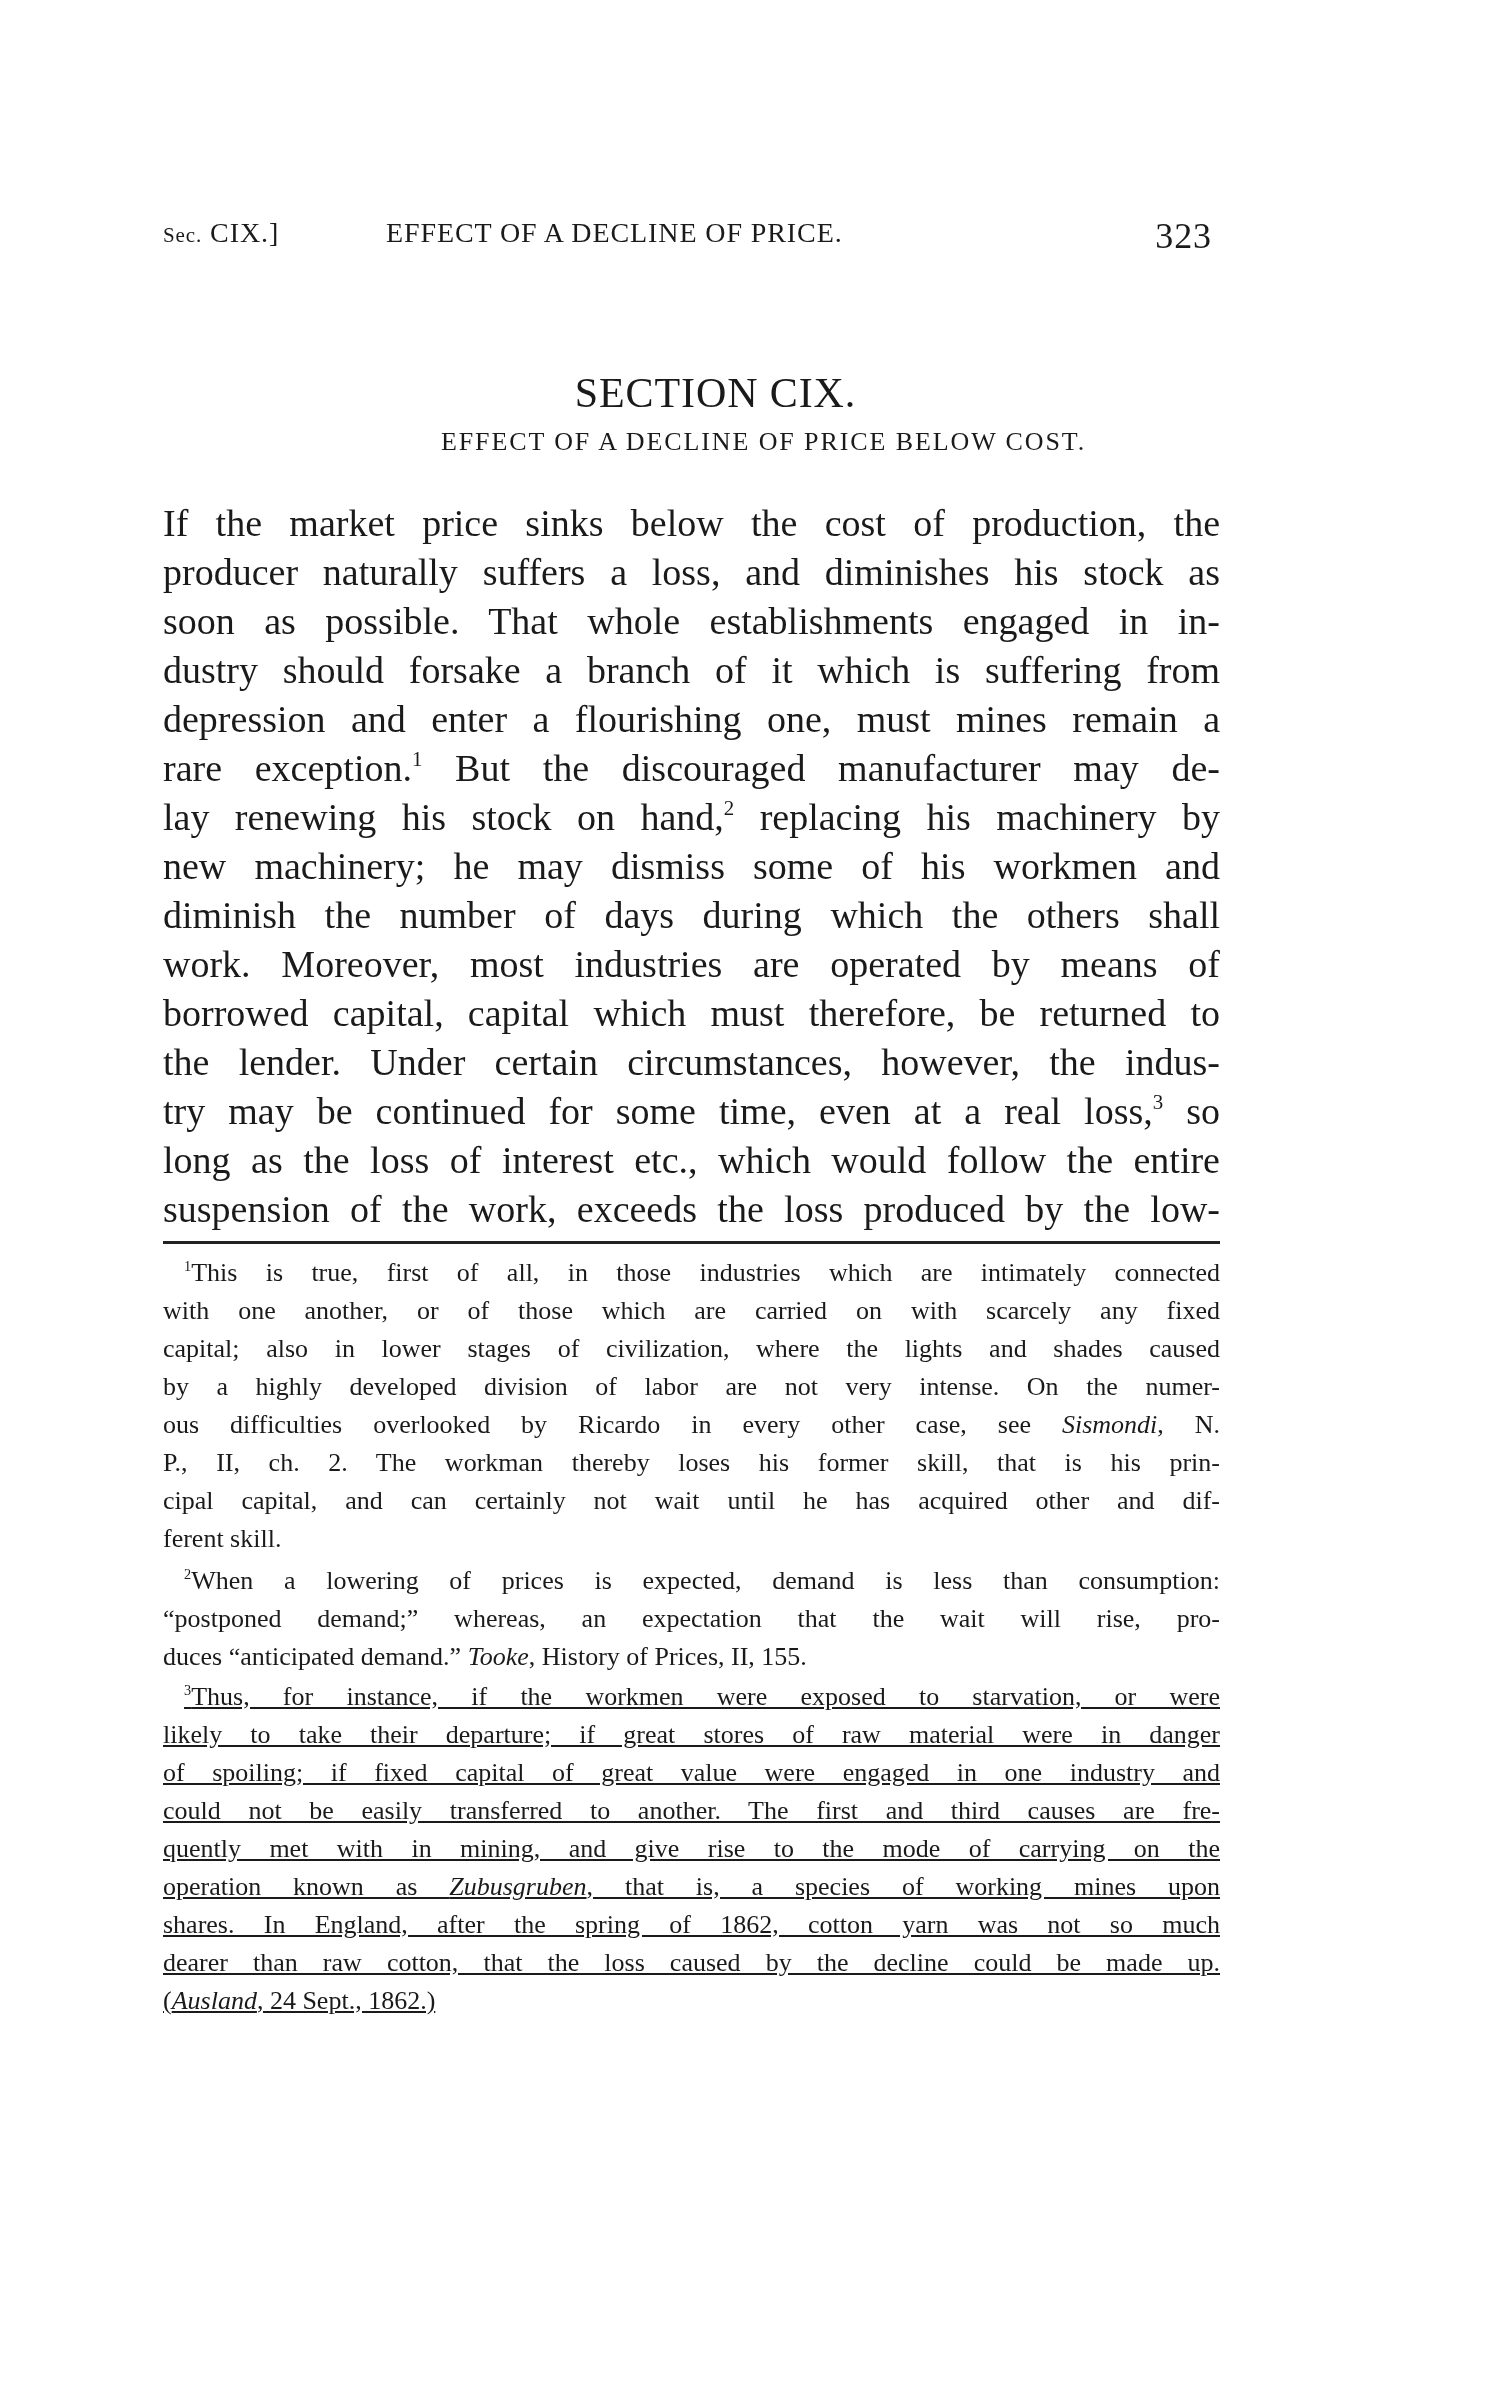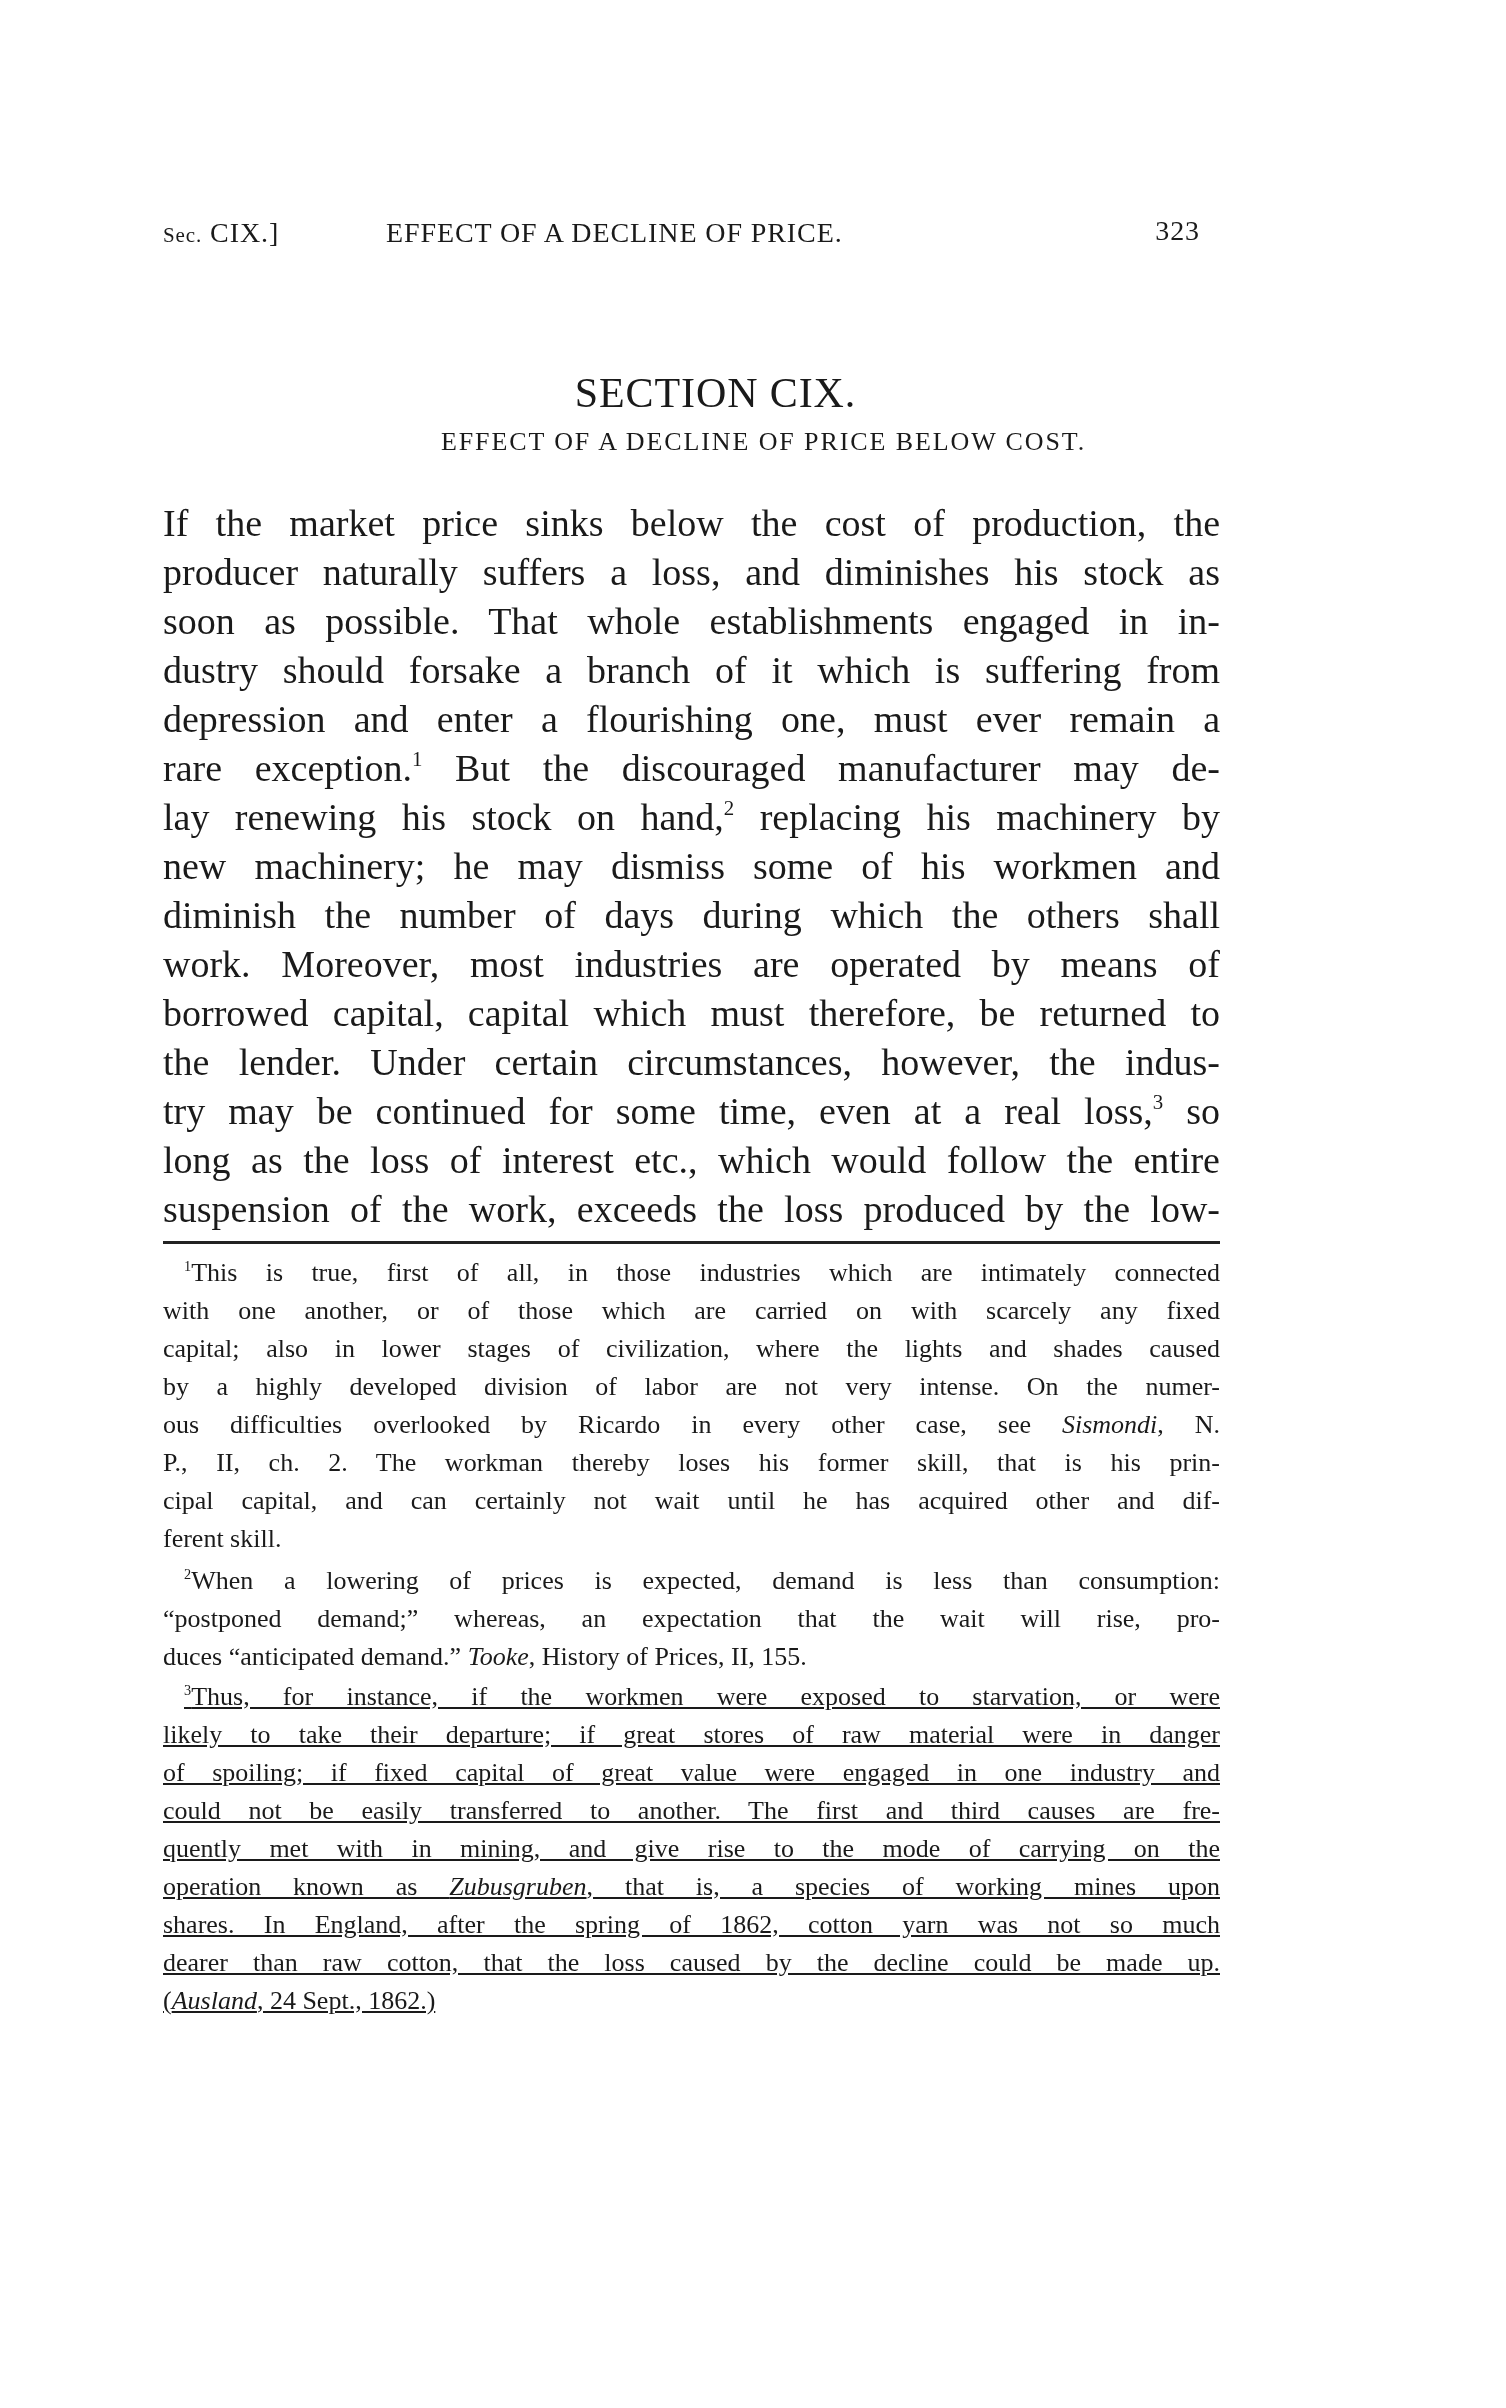--- a/index.html
+++ b/index.html
@@ -2,21 +2,21 @@
 <html style="font-size:15px"><head>
 <meta charset="utf-8">
 <style>
   html, body { margin: 0; padding: 0; background: #ffffff; }
   body { width: 1507px; height: 2409px; position: relative; overflow: hidden; color: #1a1a1a; font-family: "Liberation Serif", "DejaVu Serif", serif; }
   .page { position: absolute; left: 0; top: 0; width: 1507px; height: 2409px; }
   .running-head { position: absolute; top: 209px; left: 163px; width: 1055px; height: 47px; font-size: 28px; letter-spacing: 0.9px; }
   .running-head .sec { position: absolute; left: 0; top: 7.5px; }
   .running-head .sec .sc { font-size: 21px; }
   .running-head .title { position: absolute; left: 223px; top: 7.5px; }
-  .running-head .pnum { position: absolute; right: 18px; top: 5.6px; font-size: 28px; }
+  .running-head .pnum { position: absolute; right: 6px; top: 5.6px; font-size: 36px; }
   .section-title { position: absolute; top: 369px; left: 0; width: 1431px; text-align: center; font-size: 42px; letter-spacing: 0.9px; }
   .section-sub { position: absolute; top: 427px; left: 0; width: 1431px; text-align: center; font-size: 26px; letter-spacing: 1.9px; padding-left: 48px; }
   .body-text { position: absolute; top: 499px; left: 163px; width: 1057px; font-size: 38px; line-height: 49px; text-align: justify; text-align-last: justify; }
   .body-text .ln { display: block; white-space: nowrap; text-align: justify; text-align-last: justify; }
   .rule { position: absolute; top: 1241px; left: 163px; width: 1057px; height: 2.8px; background: #222; }
   .footnotes { position: absolute; top: 1254px; left: 163px; width: 1057px; font-size: 26px; line-height: 38px; }
   .footnotes .ln { display: block; white-space: nowrap; text-align: justify; text-align-last: justify; }
   .footnotes .ln.last { text-align-last: left; }
   sup { font-size: 0.55em; vertical-align: 0.7em; line-height: 0; }
   .it { font-style: italic; }
@@ -33,21 +33,21 @@
   </div>
 
   <div class="section-title">SECTION CIX.</div>
   <div class="section-sub">EFFECT OF A DECLINE OF PRICE BELOW COST.</div>
 
   <div class="body-text" id="body-text">
       <span class="ln" style="padding-left: 0px;">If the market price sinks below the cost of production, the</span>
       <span class="ln">producer naturally suffers a loss, and diminishes his stock as</span>
       <span class="ln">soon as possible. That whole establishments engaged in in-</span>
       <span class="ln">dustry should forsake a branch of it which is suffering from</span>
-      <span class="ln">depression and enter a flourishing one, must ever remain a</span>
+      <span class="ln">depression and enter a flourishing one, must mines remain a</span>
       <span class="ln">rare exception.<sup>1</sup> But the discouraged manufacturer may de-</span>
       <span class="ln">lay renewing his stock on hand,<sup>2</sup> replacing his machinery by</span>
       <span class="ln">new machinery; he may dismiss some of his workmen and</span>
       <span class="ln">diminish the number of days during which the others shall</span>
       <span class="ln">work. Moreover, most industries are operated by means of</span>
       <span class="ln">borrowed capital, capital which must therefore, be returned to</span>
       <span class="ln">the lender. Under certain circumstances, however, the indus-</span>
       <span class="ln">try may be continued for some time, even at a real loss,<sup>3</sup> so</span>
       <span class="ln">long as the loss of interest etc., which would follow the entire</span>
       <span class="ln">suspension of the work, exceeds the loss produced by the low-</span>

